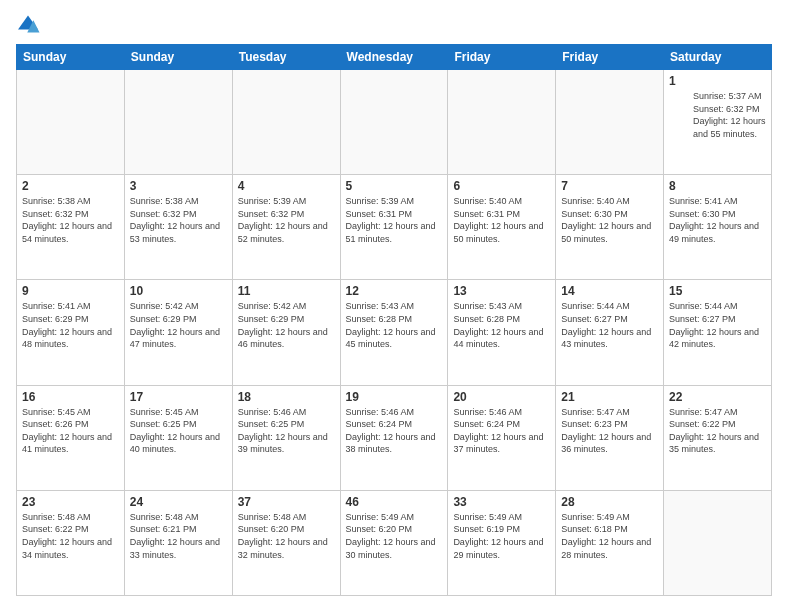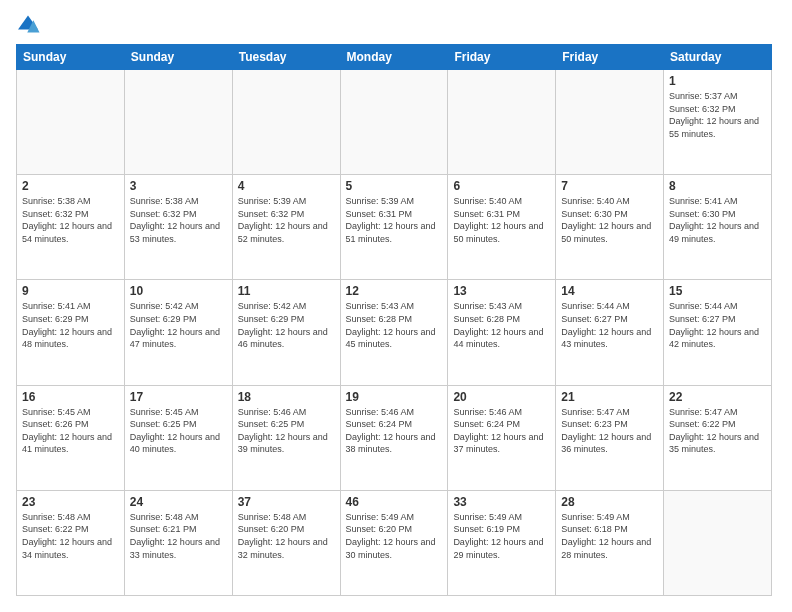--- a/index.html
+++ b/index.html
@@ -106,37 +106,37 @@
       <div class="calendar-subtitle"></div>
     </div>
   </div>
 
   <table class="calendar-table">
     <thead>
       <tr>
       <th>Sunday</th>
           <th>Sunday</th>
           <th>Tuesday</th>
-          <th>Monday</th>
+          <th>Wednesday</th>
           <th>Friday</th>
           <th>Friday</th>
           <th>Saturday</th>
         </tr>
     </thead>
     <tbody id="calendar-body">
     <tr>
           <td class="empty"></td>
           <td class="empty"></td>
           <td class="empty"></td>
           <td class="empty"></td>
           <td class="empty"></td>
           <td class="empty"></td>
           <td>
             <span class="day-number">1</span>
-            <div class="day-info" style="white-space: pre-line;">Sunrise: 5:37 AM
+            <div class="day-info" style="white-space: pre-line; margin-left: 24px;">Sunrise: 5:37 AM
 Sunset: 6:32 PM
 Daylight: 12 hours and 55 minutes.</div>
           </td>
         </tr>
         <tr>
           <td>
             <span class="day-number">2</span>
             <div class="day-info" style="white-space: pre-line;">Sunrise: 5:38 AM
 Sunset: 6:32 PM
 Daylight: 12 hours and 54 minutes.</div>

